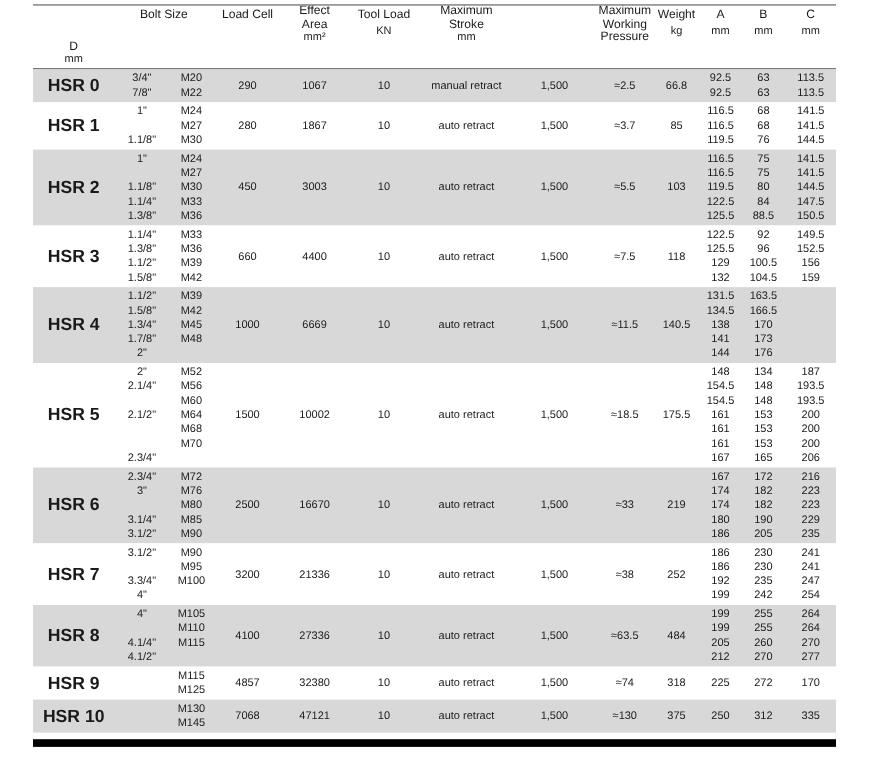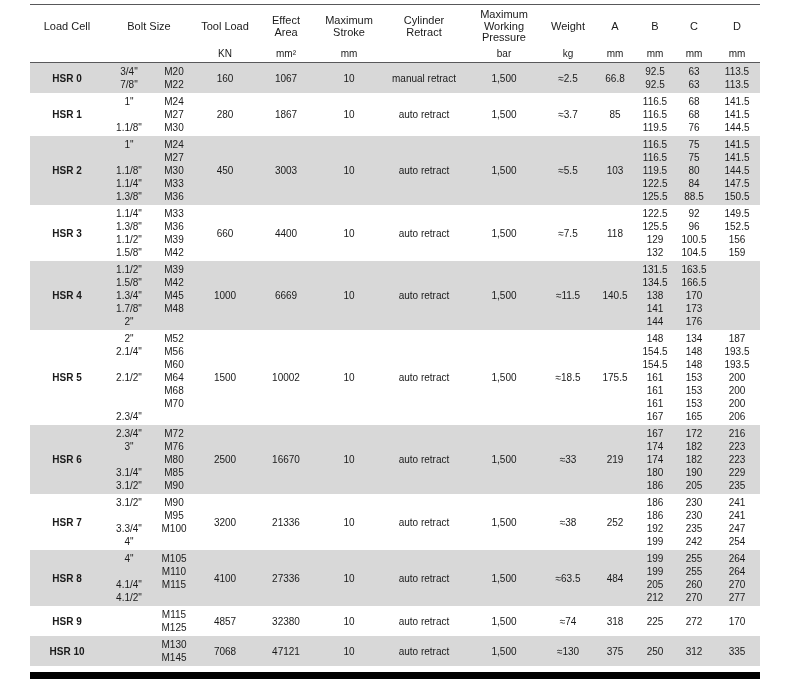--- a/index.html
+++ b/index.html
@@ -57,21 +57,21 @@
   .cell {
     display: flex;
     align-items: center;
     justify-content: center;
     text-align: center;
     font-size: 10px;
     line-height: 13px;
   }
   .cell.name {
     font-weight: bold;
-    font-size: 10px;
+    font-size: 16px;
   }
   .stack {
     display: flex;
     flex-direction: column;
     justify-content: center;
   }
   .stack .line {
     height: 13px;
     line-height: 13px;
     text-align: center;
@@ -82,45 +82,43 @@
     background: var(--bar, #000);
     margin-top: 6px;
   }
 </style>
 </head>
 <body>
 
 <div class="table-wrap">
 
   <div class="thead grid">
-    <div class="hcell">
-      <div class="htitle">Load Cell</div>
-      <div class="hunit"></div>
-    </div>
     <div class="hcell hc-bolt">
       <div class="htitle">Bolt Size</div>
       <div class="hunit"></div>
     </div>
     <div class="hcell">
-      <div class="htitle">Tool Load</div>
-      <div class="hunit">KN</div>
+      <div class="htitle">Load Cell</div>
+      <div class="hunit"></div>
     </div>
     <div class="hcell">
       <div class="htitle">Effect
 Area</div>
       <div class="hunit">mm²</div>
     </div>
     <div class="hcell">
+      <div class="htitle">Tool Load</div>
+      <div class="hunit">KN</div>
+    </div>
+    <div class="hcell">
       <div class="htitle">Maximum
 Stroke</div>
       <div class="hunit">mm</div>
     </div>
     <div class="hcell">
-      <div class="htitle">Cylinder
-Retract</div>
       <div class="hunit"></div>
     </div>
     <div class="hcell">
       <div class="htitle">Maximum
 Working
 Pressure</div>
       <div class="hunit">bar</div>
     </div>
     <div class="hcell">
       <div class="htitle">Weight</div>
@@ -148,21 +146,21 @@
       <div class="group grid shaded">
         <div class="cell name">HSR 0</div>
         <div class="stack">
           <div class="line">3/4"</div>
           <div class="line">7/8"</div>
         </div>
         <div class="stack">
           <div class="line">M20</div>
           <div class="line">M22</div>
         </div>
-        <div class="cell">160</div>
+        <div class="cell">290</div>
         <div class="cell">1067</div>
         <div class="cell">10</div>
         <div class="cell">manual retract</div>
         <div class="cell">1,500</div>
         <div class="cell">≈2.5</div>
         <div class="cell">66.8</div>
         <div class="stack">
           <div class="line">92.5</div>
           <div class="line">92.5</div>
         </div>

